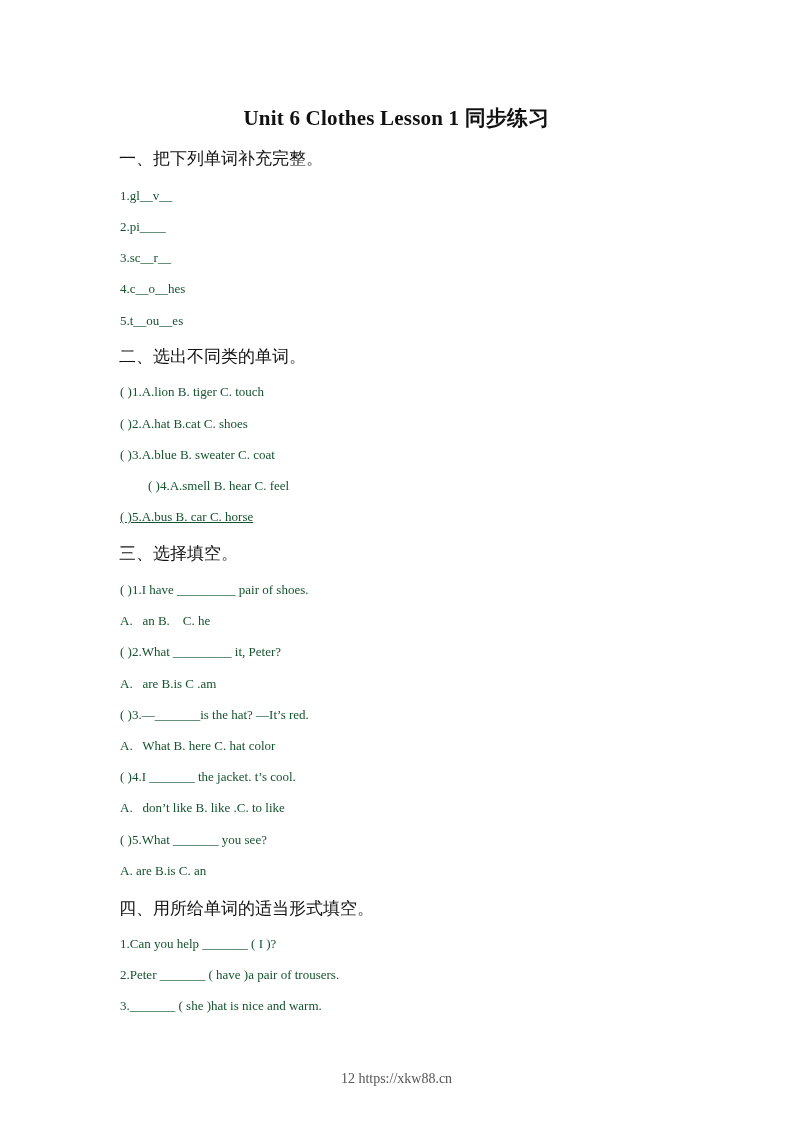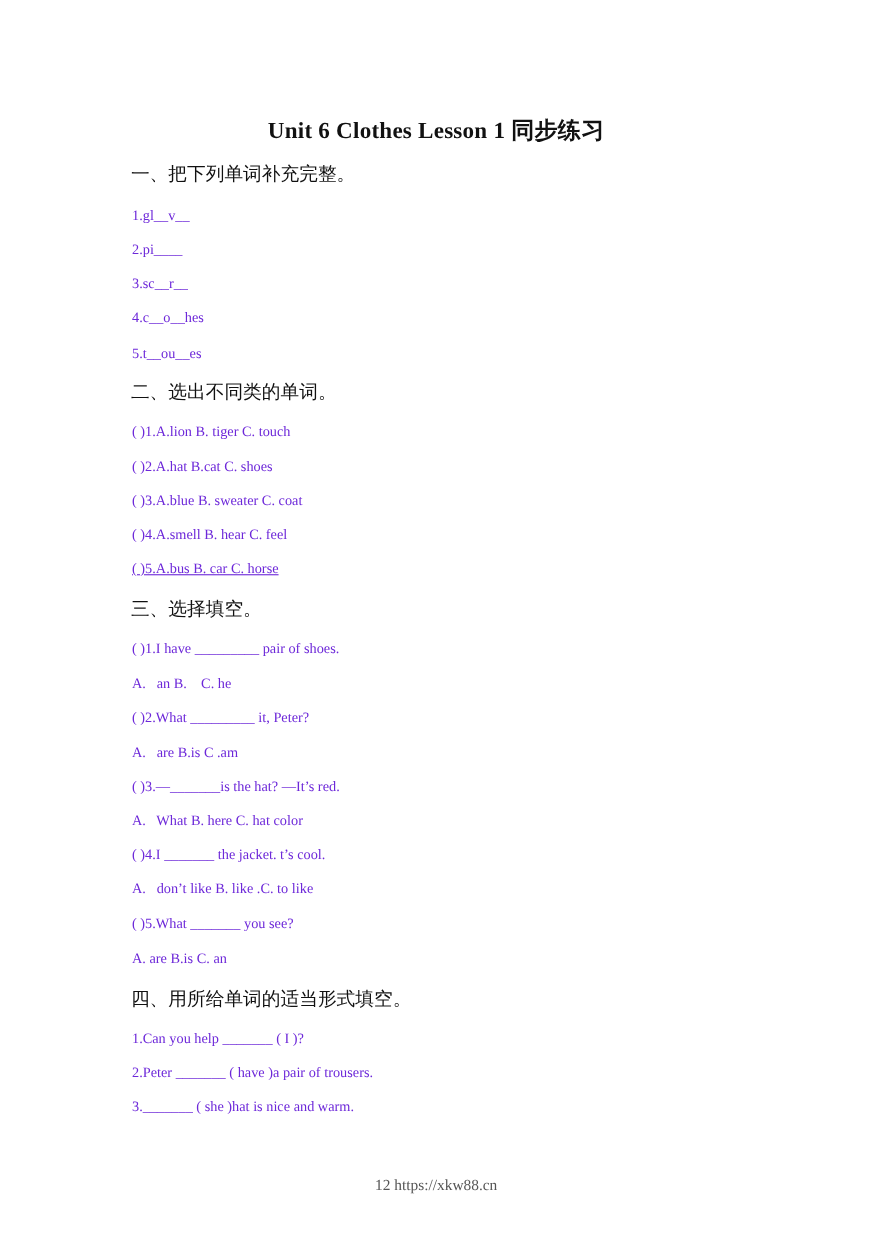--- a/index.html
+++ b/index.html
@@ -35,21 +35,21 @@
       font-family: "DejaVu Sans", "Liberation Sans", sans-serif;
       font-size: 17px;
       font-weight: normal;
       color: #111;
     }
     .line {
       position: absolute;
       left: 120px;
       font-size: 13px;
       white-space: pre;
-      color: #6d28d9;
+      color: #14532d;
     }
     .footer {
       position: absolute;
       left: 0; width: 793px;
       top: 1071px;
       text-align: center;
       font-family: Liberation Serif, serif;
       font-size: 14px;
       color: #555;
     }
@@ -65,21 +65,21 @@
   <div class="line" style="top:188px;">1.gl__v__</div>
   <div class="line" style="top:219px;">2.pi____</div>
   <div class="line" style="top:250px;">3.sc__r__</div>
   <div class="line" style="top:281px;">4.c__o__hes</div>
   <div class="line" style="top:313px;">5.t__ou__es</div>
 
   <div class="heading" style="top:345px;">二、选出不同类的单词。</div>
   <div class="line" style="top:384px;">( )1.A.lion B. tiger C. touch</div>
   <div class="line" style="top:416px;">( )2.A.hat B.cat C. shoes</div>
   <div class="line" style="top:447px;">( )3.A.blue B. sweater C. coat</div>
-  <div class="line" style="top:478px;">( )4.A.smell B. hear C. feel</div>
+  <div class="line" style="top:478px;margin-left:28px;">( )4.A.smell B. hear C. feel</div>
   <div class="line" style="top:509px;text-decoration:underline;">( )5.A.bus B. car C. horse</div>
 
   <div class="heading" style="top:542px;">三、选择填空。</div>
   <div class="line" style="top:582px;font-family:Liberation Serif, serif;">( )1.I have _________ pair of shoes.</div>
   <div class="line" style="top:613px;">A.   an B.    C. he</div>
   <div class="line" style="top:644px;">( )2.What _________ it, Peter?</div>
   <div class="line" style="top:676px;">A.   are B.is C .am</div>
   <div class="line" style="top:707px;">( )3.—_______is the hat? —It’s red.</div>
   <div class="line" style="top:738px;">A.   What B. here C. hat color</div>
   <div class="line" style="top:769px;">( )4.I _______ the jacket. t’s cool.</div>

